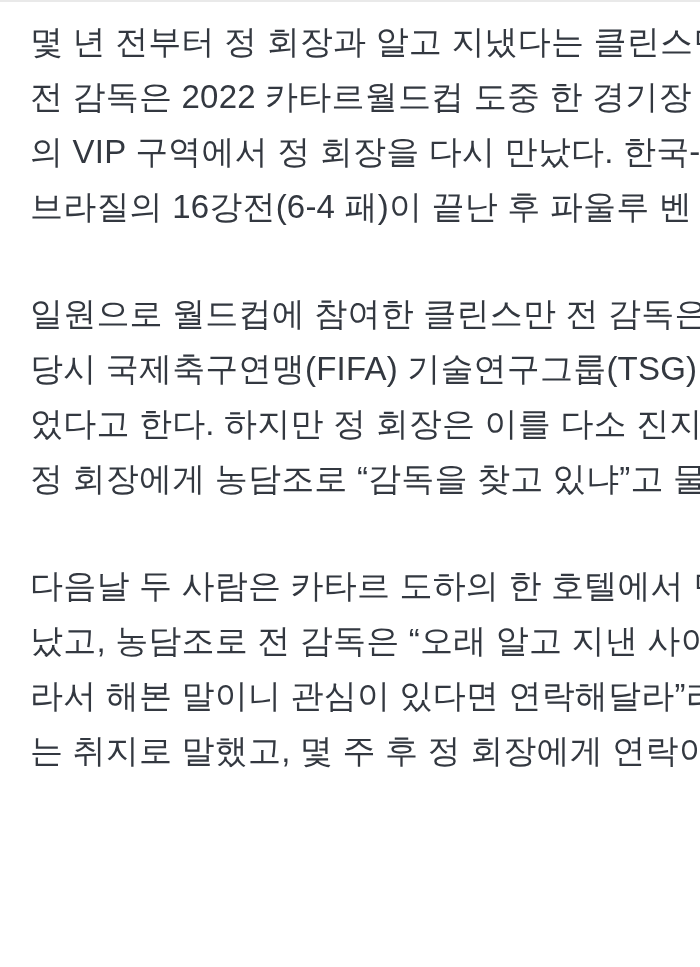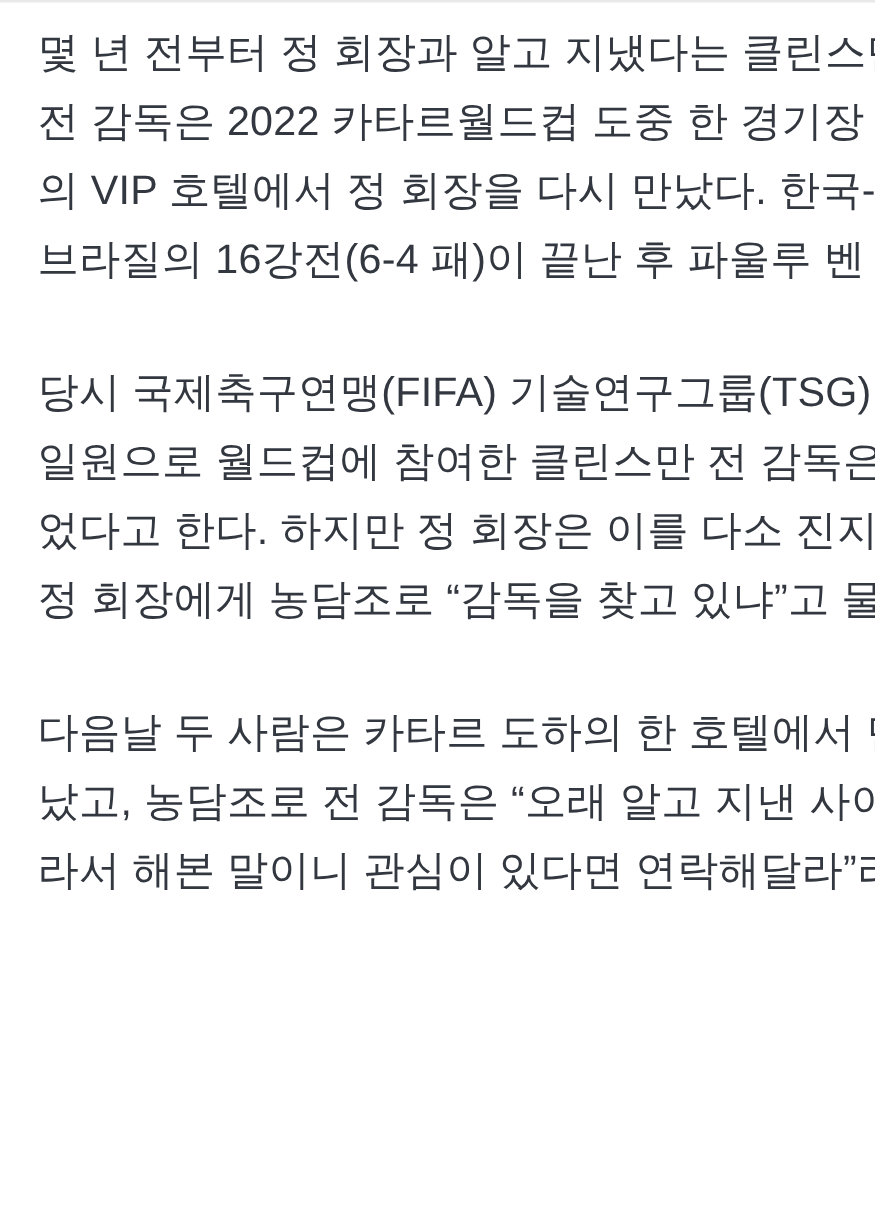--- a/index.html
+++ b/index.html
@@ -45,31 +45,32 @@
 <body>
 
 <div class="page">
   <div class="top-divider"></div>
 
   <div class="article-body">
 
     <div class="paragraph">
       <div class="text-line">몇 년 전부터 정 회장과 알고 지냈다는 클린스만</div>
       <div class="text-line">전 감독은 2022 카타르월드컵 도중 한 경기장</div>
-      <div class="text-line">의 VIP 호텔에서 정 회장을 다시 만났다. 한국-</div>
+      <div class="text-line">의 VIP 구역에서 정 회장을 다시 만났다. 한국-</div>
       <div class="text-line">브라질의 16강전(6-4 패)이 끝난 후 파울루 벤</div>
     </div>
 
     <div class="paragraph">
+      <div class="text-line">일원으로 월드컵에 참여한 클린스만 전 감독은</div>
       <div class="text-line">당시 국제축구연맹(FIFA) 기술연구그룹(TSG)</div>
-      <div class="text-line">일원으로 월드컵에 참여한 클린스만 전 감독은</div>
       <div class="text-line">었다고 한다. 하지만 정 회장은 이를 다소 진지</div>
       <div class="text-line">정 회장에게 농담조로 “감독을 찾고 있냐”고 물</div>
     </div>
 
     <div class="paragraph">
       <div class="text-line">다음날 두 사람은 카타르 도하의 한 호텔에서 만</div>
       <div class="text-line">났고, 농담조로 전 감독은 “오래 알고 지낸 사이</div>
       <div class="text-line">라서 해본 말이니 관심이 있다면 연락해달라”라</div>
+      <div class="text-line">는 취지로 말했고, 몇 주 후 정 회장에게 연락이</div>
     </div>
 
   </div>
 </div>
 
 </body></html>

